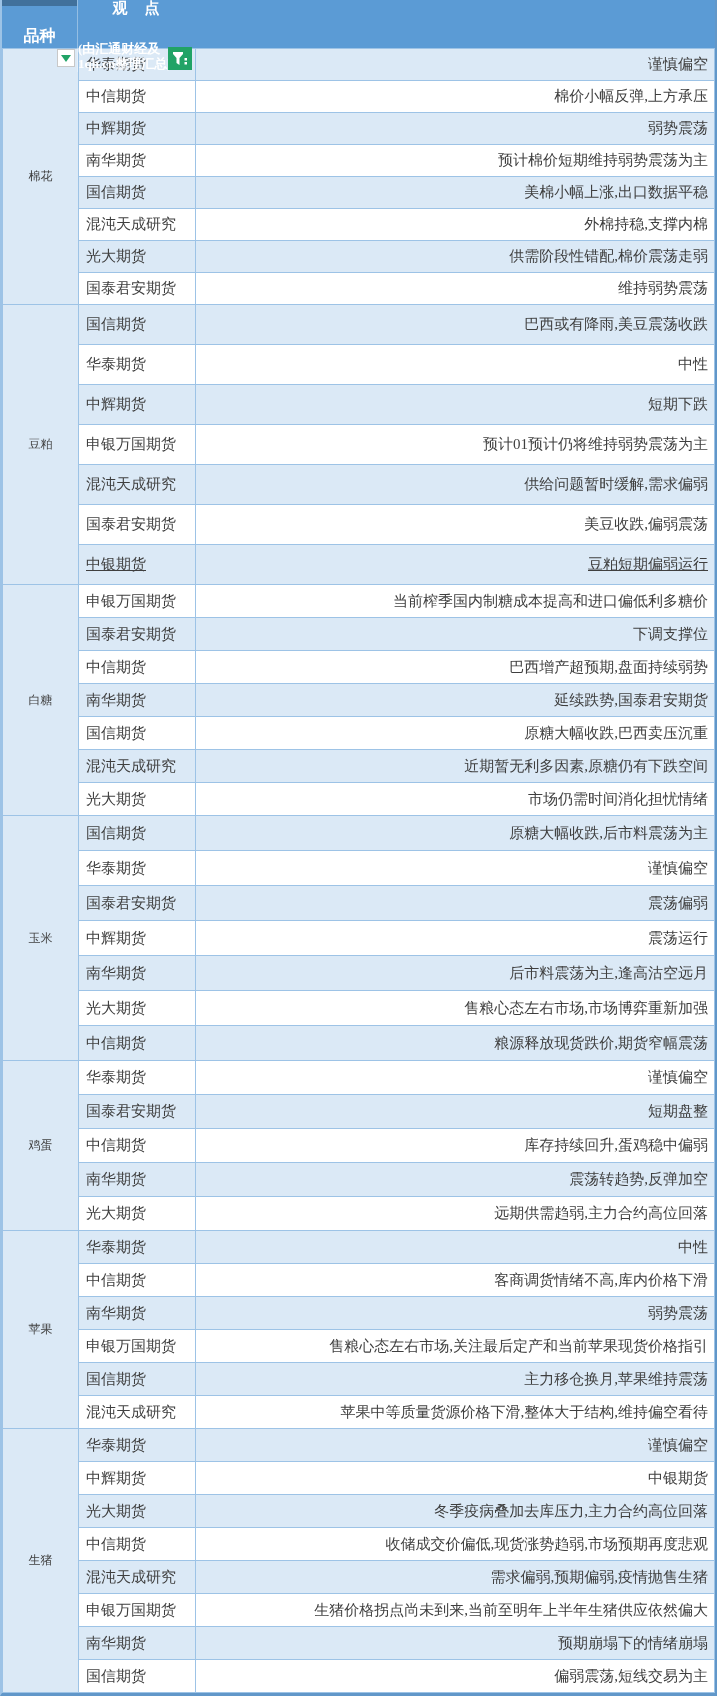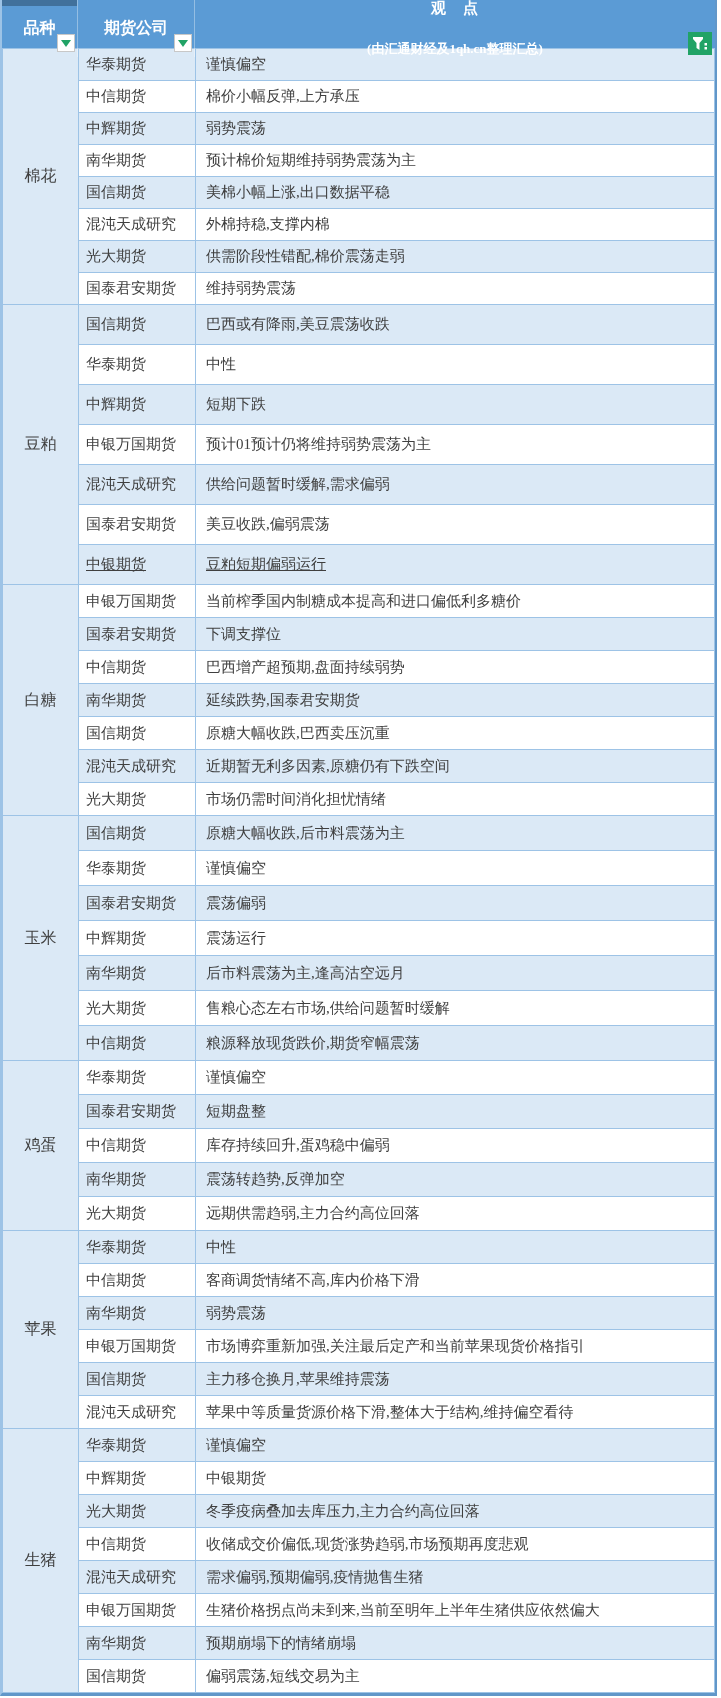--- a/index.html
+++ b/index.html
@@ -77,51 +77,45 @@
   col.c-company{width:117px;}
   td{
     border:1px solid var(--border);
     font-size:15px;
     vertical-align:middle;
     background:#fff;
     overflow:hidden;
     white-space:nowrap;
   }
   td.company{padding:0 4px 0 7px;}
-  td.opinion{padding:0 6px 0 10px;}
+  td.opinion{padding:0 6px 0 10px;text-align:right;}
   tr.alt td{background:var(--alt-row);}
   td.variety{
     text-align:center;
     background:#fff;
-    font-size:16px;
+    font-size:12px;
     padding:0 2px;
   }
   td.variety.blue{background:var(--alt-row);}
 </style>
 </head>
 <body>
 
 <div class="sheet">
 
   <div class="header">
 
     <div class="header-cell">
       <div class="accent-strip"></div>
       <span>品种</span>
       <button class="dd-btn">
         <span class="tri"></span>
       </button>
     </div>
 
-    <div class="header-cell">
-      <span>期货公司</span>
-      <button class="dd-btn">
-        <span class="tri"></span>
-      </button>
-    </div>
 
     <div class="header-cell opinion-head">
       <span class="op-title">观　点</span>
       <span class="op-sub">(由汇通财经及1qh.cn整理汇总)</span>
       <button class="filter-btn">
         <svg width="16" height="16" viewBox="0 0 16 16">
           <path d="M1 1 h10 v2 l-3.5 4 v7 l-3 -2 v-5 L1 3 Z" fill="#ffffff"></path>
           <rect x="12.5" y="7" width="2.5" height="2.5" fill="#ffffff"></rect>
           <rect x="12.5" y="11" width="2.5" height="2.5" fill="#ffffff"></rect>
         </svg>
@@ -244,21 +238,21 @@
         <tr style="height: 35px;">
           <td class="company">中辉期货</td>
           <td class="opinion">震荡运行</td>
         </tr>
         <tr class="alt" style="height: 35px;">
           <td class="company">南华期货</td>
           <td class="opinion">后市料震荡为主,逢高沽空远月</td>
         </tr>
         <tr style="height: 35px;">
           <td class="company">光大期货</td>
-          <td class="opinion">售粮心态左右市场,供给问题暂时缓解</td>
+          <td class="opinion">售粮心态左右市场,市场博弈重新加强</td>
         </tr>
         <tr class="alt" style="height: 35px;">
           <td class="company">中信期货</td>
           <td class="opinion">粮源释放现货跌价,期货窄幅震荡</td>
         </tr>
         <tr style="height: 34px;">
           <td class="variety blue" rowspan="5">鸡蛋</td>
           <td class="company">华泰期货</td>
           <td class="opinion">谨慎偏空</td>
         </tr>
@@ -286,21 +280,21 @@
         <tr style="height: 33px;">
           <td class="company">中信期货</td>
           <td class="opinion">客商调货情绪不高,库内价格下滑</td>
         </tr>
         <tr class="alt" style="height: 33px;">
           <td class="company">南华期货</td>
           <td class="opinion">弱势震荡</td>
         </tr>
         <tr style="height: 33px;">
           <td class="company">申银万国期货</td>
-          <td class="opinion">市场博弈重新加强,关注最后定产和当前苹果现货价格指引</td>
+          <td class="opinion">售粮心态左右市场,关注最后定产和当前苹果现货价格指引</td>
         </tr>
         <tr class="alt" style="height: 33px;">
           <td class="company">国信期货</td>
           <td class="opinion">主力移仓换月,苹果维持震荡</td>
         </tr>
         <tr style="height: 33px;">
           <td class="company">混沌天成研究</td>
           <td class="opinion">苹果中等质量货源价格下滑,整体大于结构,维持偏空看待</td>
         </tr>
         <tr class="alt" style="height: 33px;">

